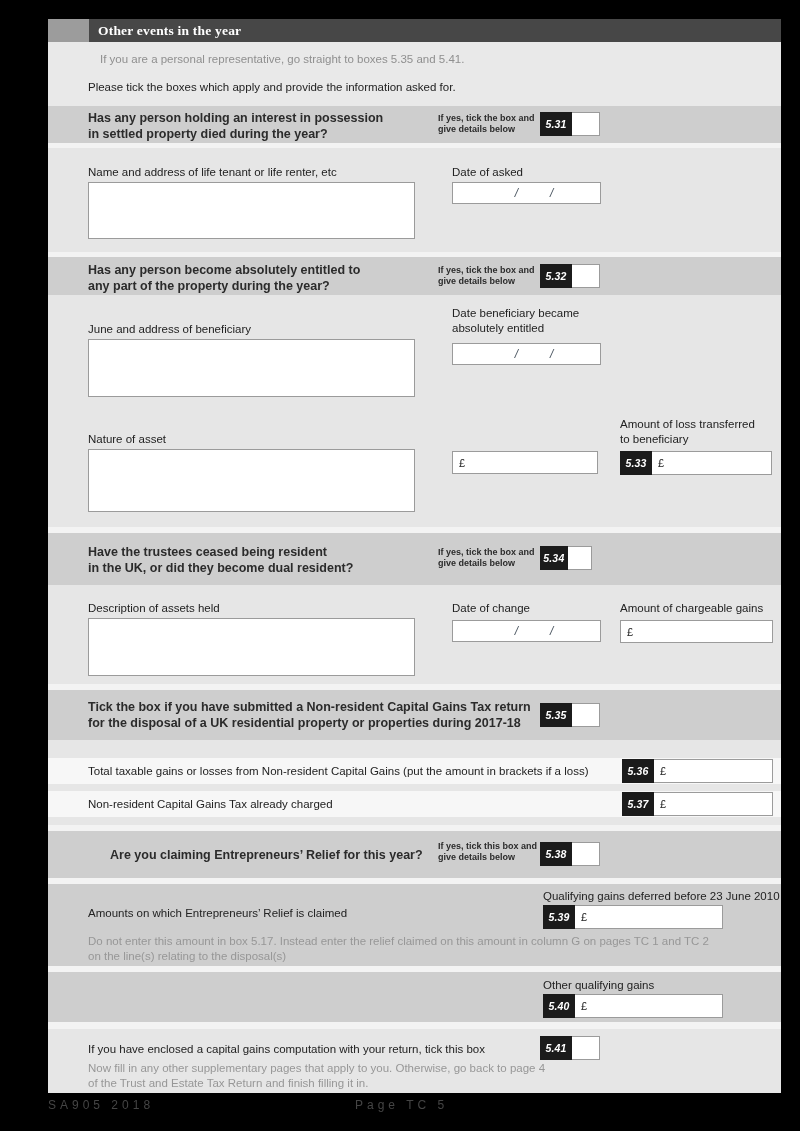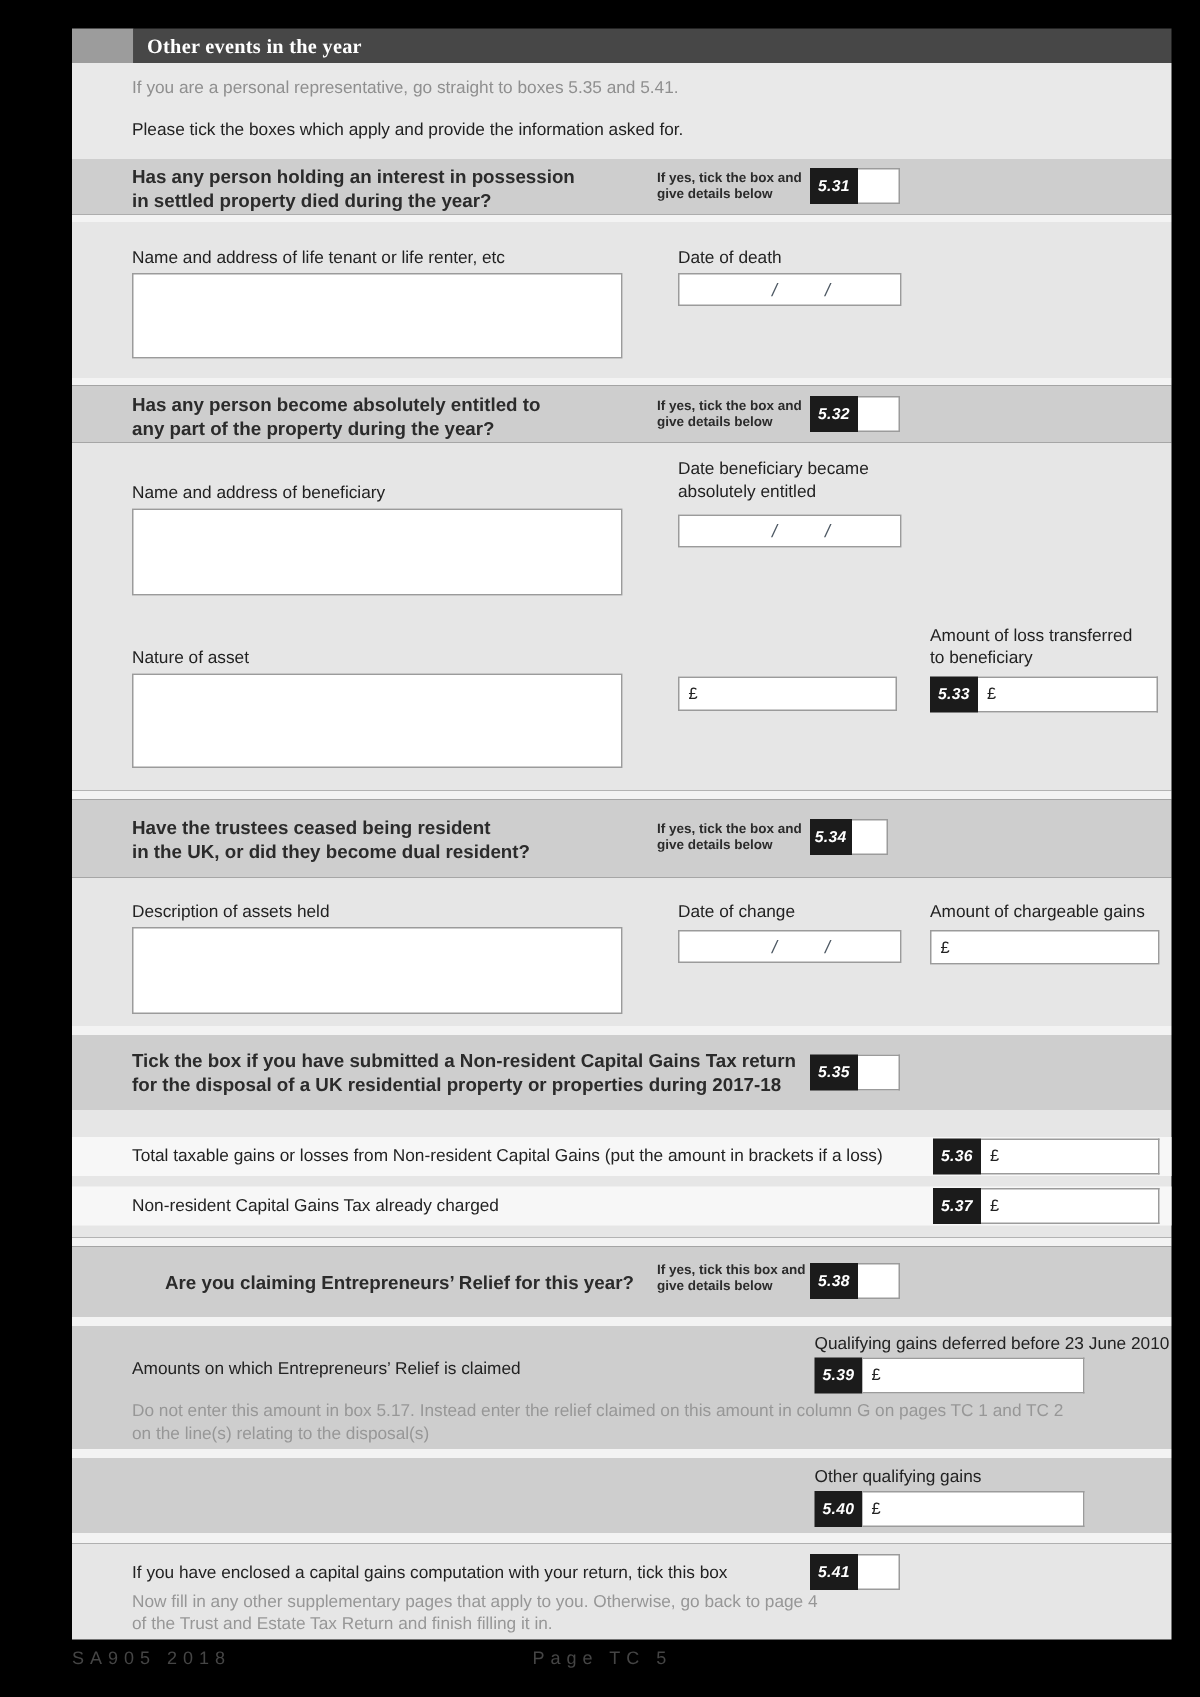--- a/index.html
+++ b/index.html
@@ -52,21 +52,21 @@
 <div id="content">
 
   <div class="hdr">
     <div class="hdr-block"></div>
     <div class="hdr-bar">
       <span class="hdr-title">Other events in the year</span>
     </div>
   </div>
 
   <div class="sec intro">
-    <div class="lbl graytext" style="left:40px; top:10px;text-align:right;">If you are a personal representative, go straight to boxes 5.35 and 5.41.</div>
+    <div class="lbl graytext" style="left:52px; top:10px;text-align:right;">If you are a personal representative, go straight to boxes 5.35 and 5.41.</div>
     <div class="lbl" style="left:40px; top:38px;">Please tick the boxes which apply and provide the information asked for.</div>
   </div>
 
   <div class="sec band" style="height:37px;">
     <div class="q" style="left:40px; top:4px;">
       <div>Has any person holding an interest in possession</div>
       <div>in settled property died during the year?</div>
     </div>
     <div class="hint" style="left:390px; top:7px;">
       <div>If yes, tick the box and</div>
@@ -76,21 +76,21 @@
       <div class="numbox">5.31</div>
       <div class="tickbox"></div>
     </div>
   </div>
 
   <div class="sec gap" style="height:5px;"></div>
 
   <div class="sec detail" style="height:104px;">
     <div class="lbl" style="left:40px; top:17px;">Name and address of life tenant or life renter, etc</div>
     <div class="inputbox" style="left:40px; top:34px; width:327px; height:57px;"></div>
-    <div class="lbl" style="left:404px; top:17px;">Date of death</div>
+    <div class="lbl" style="left:404px; top:17px;">Date of asked</div>
     <div class="inputbox datebox" style="left:404px; top:34px; width:149px;">
       <span class="sl sl1">/</span>
       <span class="sl sl2">/</span>
     </div>
   </div>
 
   <div class="sec gap" style="height:5px;"></div>
 
   <div class="sec band" style="height:38px;">
     <div class="q" style="left:40px; top:5px;">
@@ -105,21 +105,21 @@
       <div class="numbox">5.32</div>
       <div class="tickbox"></div>
     </div>
   </div>
 
   <div class="sec detail" style="height:232px;">
     <div class="lbl" style="left:404px; top:11px;">
       <div>Date beneficiary became</div>
       <div>absolutely entitled</div>
     </div>
-    <div class="lbl" style="left:40px; top:27px;">Name and address of beneficiary</div>
+    <div class="lbl" style="left:40px; top:27px;">June and address of beneficiary</div>
     <div class="inputbox" style="left:40px; top:44px; width:327px; height:58px;"></div>
     <div class="inputbox datebox" style="left:404px; top:48px; width:149px;">
       <span class="sl sl1">/</span>
       <span class="sl sl2">/</span>
     </div>
     <div class="lbl" style="left:572px; top:122px;">
       <div>Amount of loss transferred</div>
       <div>to beneficiary</div>
     </div>
     <div class="lbl" style="left:40px; top:137px;">Nature of asset</div>

